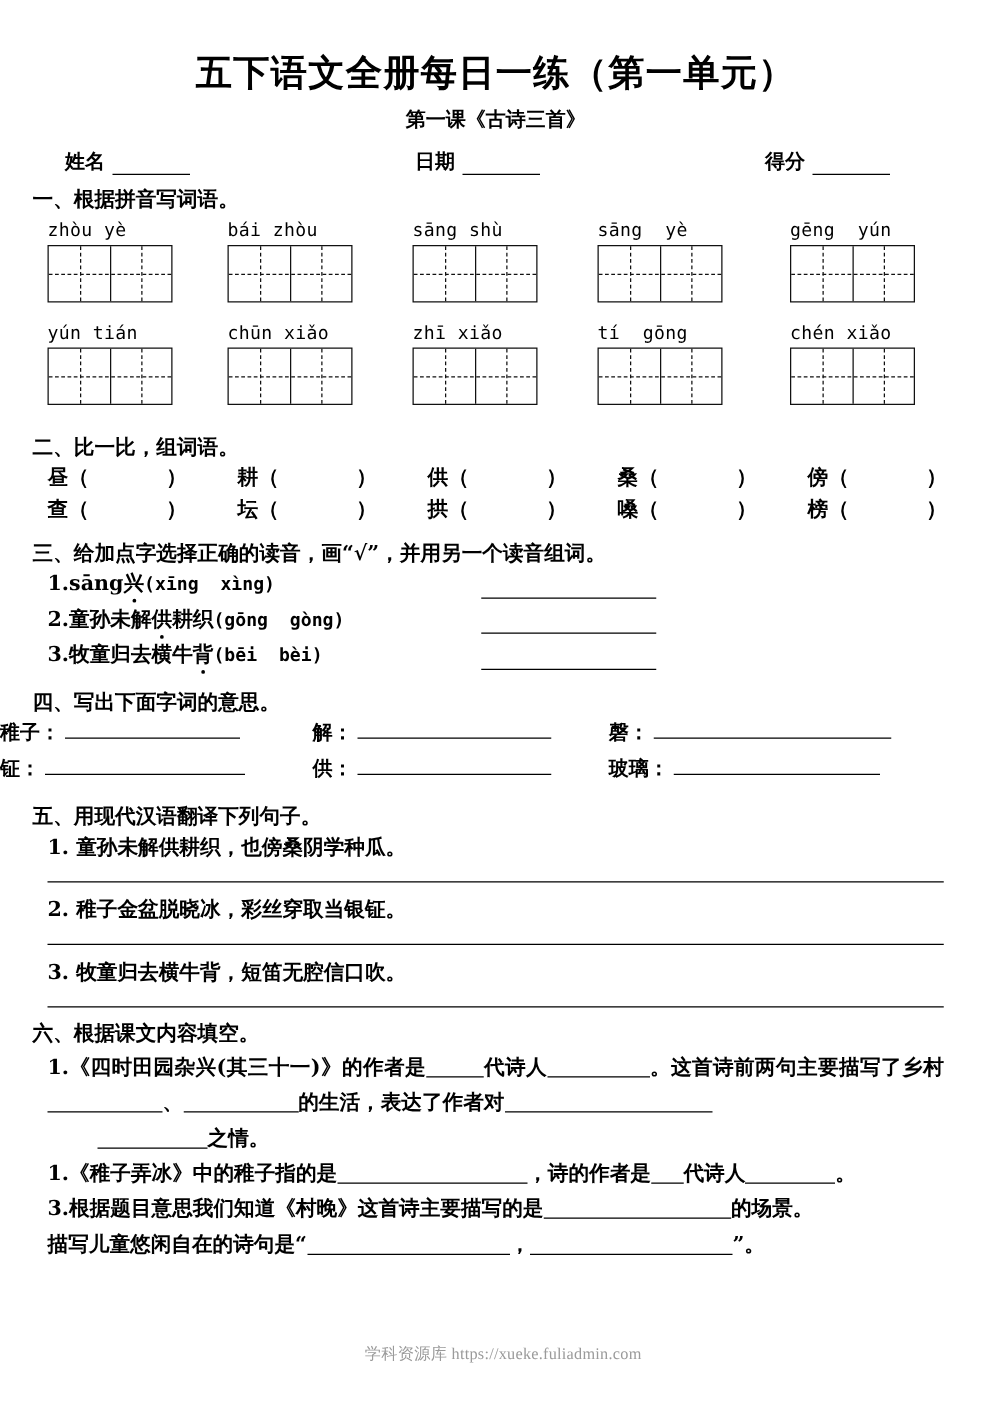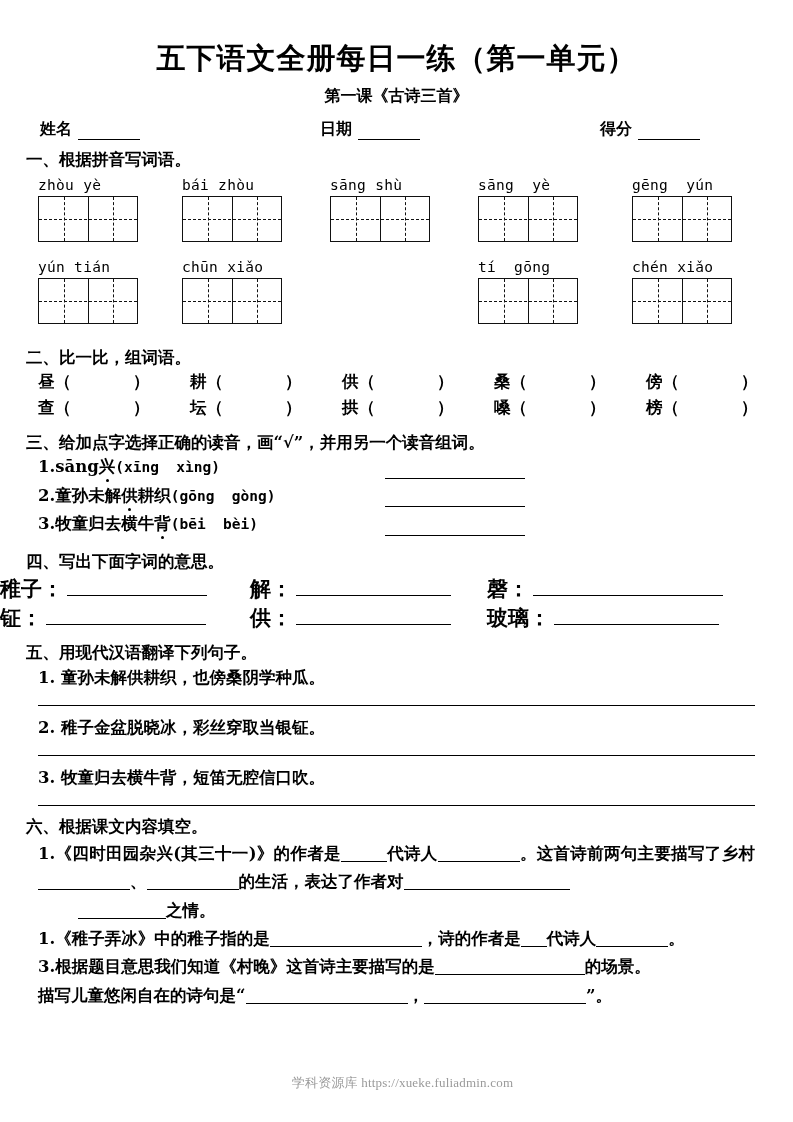--- a/index.html
+++ b/index.html
@@ -36,21 +36,21 @@
     text-align: center;
     font-size: 16px;
     font-weight: bold;
     margin: 10px 0 0 0;
     line-height: 1.2;
   }
 
   
   .info-row {
     display: flex;
-    margin: 14px 0 0 0;
+    margin: 14px 0 0 12px;
     padding: 0 40px 0 40px;
     font-size: 16px;
     font-weight: bold;
   }
   .info-item { display: flex; align-items: flex-end; white-space: nowrap; }
   .info-item .lbl { margin-right: 6px; }
   .blank-ul {
     display: inline-block;
     border-bottom: 1.6px solid #000;
     height: 14px;
@@ -163,21 +163,21 @@
     height: 0;
     width: 140px;
     left: 385px;
   }
 
   
   .mean-row {
     position: relative;
     height: 29px;
     padding-left: 38px;
-    font-size: 21px;
+    font-size: 16px;
     font-weight: bold;
   }
   .mean-item { position: absolute; top: 0; white-space: nowrap; display: flex; align-items: baseline; }
   .mean-item .lbl { margin-right: 4px; }
   .mean-item .ln {
     display: inline-block;
     border-bottom: 1.6px solid #000;
     height: 15px;
   }
 
@@ -311,20 +311,29 @@
     </div>
     <div class="py-cell" style="left:182px">
       <div class="py-text">chūn xiǎo</div>
       <div class="tzg">
         <span class="vdash q1"></span>
         <span class="vmid"></span>
         <span class="vdash q3"></span>
         <span class="hdash"></span>
       </div>
     </div>
+    <div class="py-cell" style="left:330px">
+      <div class="py-text">zhī xiǎo</div>
+      <div class="tzg">
+        <span class="vdash q1"></span>
+        <span class="vmid"></span>
+        <span class="vdash q3"></span>
+        <span class="hdash"></span>
+      </div>
+    </div>
     <div class="py-cell" style="left:478px">
       <div class="py-text">tí  gōng</div>
       <div class="tzg">
         <span class="vdash q1"></span>
         <span class="vmid"></span>
         <span class="vdash q3"></span>
         <span class="hdash"></span>
       </div>
     </div>
     <div class="py-cell" style="left:632px">

